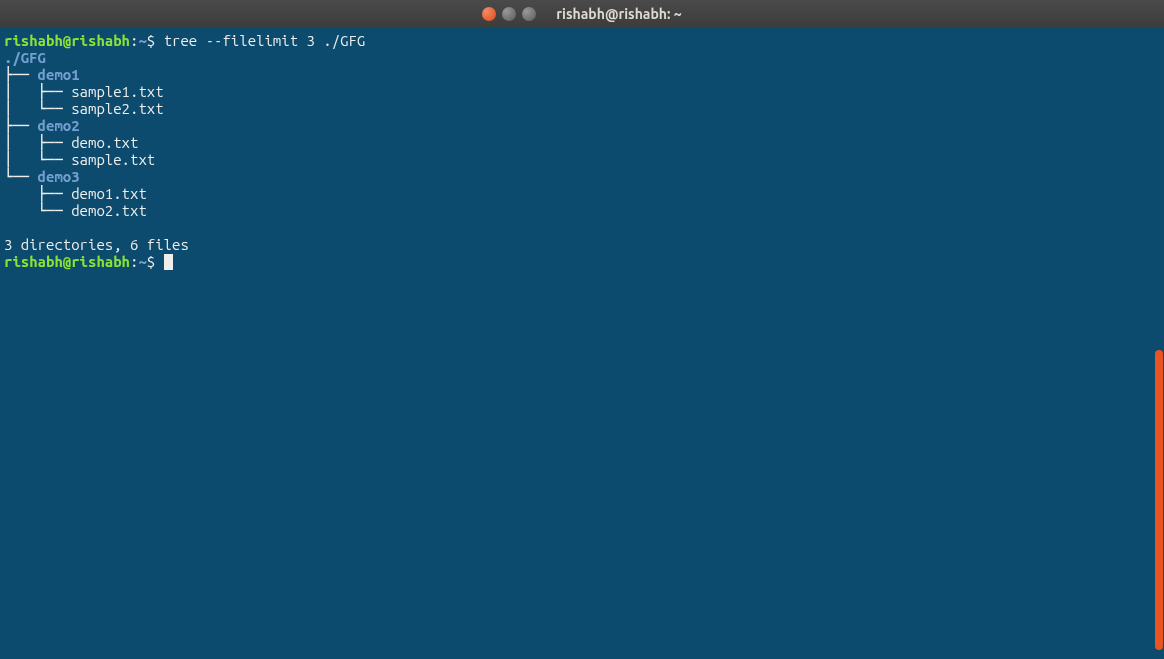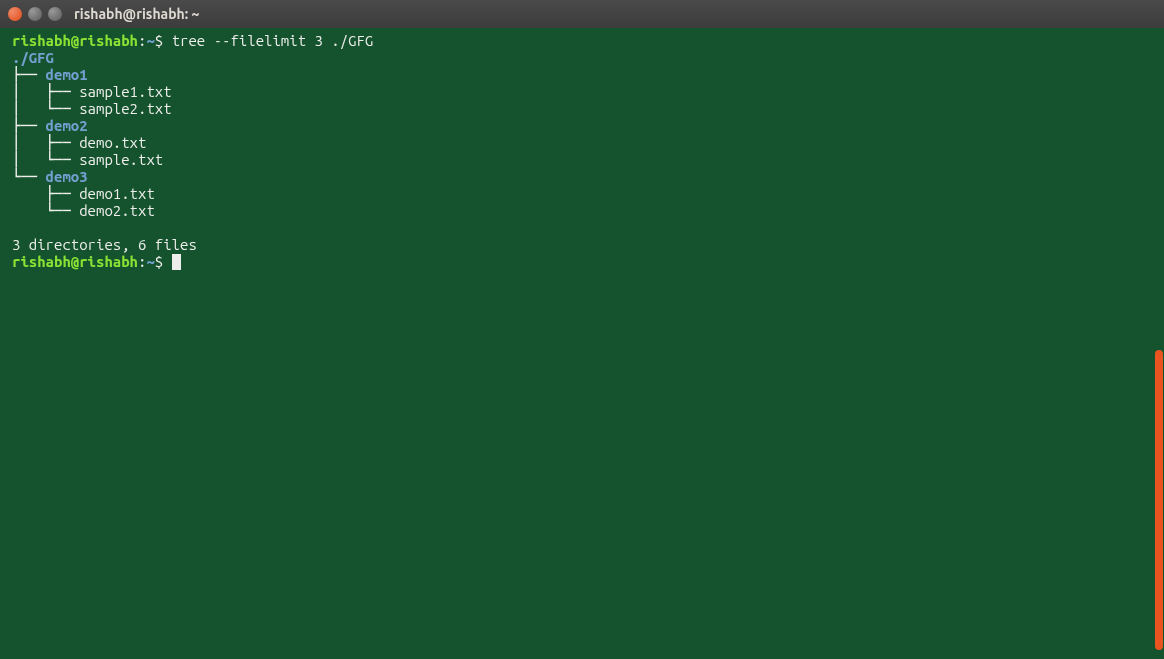--- a/index.html
+++ b/index.html
@@ -14,21 +14,22 @@
       height: 659px;
       overflow: hidden;
       position: relative;
     }
     .titlebar {
       background: linear-gradient(to bottom, #4a4a4a 0%, #3c3c3c 100%);
       height: 28px;
       display: flex;
       align-items: center;
       padding: 0 8px;
-      gap: 8px;
+      gap: 16px;
+      justify-content: center;
     }
     .window-controls {
       display: flex;
       gap: 6px;
       align-items: center;
     }
     .window-btn {
       width: 14px;
       height: 14px;
       border-radius: 50%;
@@ -48,23 +49,23 @@
       background: radial-gradient(circle at 30% 30%, #999, #5a5a5a);
     }
     .title {
       color: #dfdbd2;
       font-weight: bold;
       font-size: 14px;
       font-family: "Ubuntu", sans-serif;
       margin-left: 4px;
     }
     .terminal {
-      background: #14532d;
+      background: #0c4a6e;
       color: #eeeeec;
-      padding: 4px 12px;
+      padding: 4px 4px;
       font-size: 15px;
       line-height: 17px;
       height: calc(100% - 28px);
       white-space: pre;
       font-family: "Ubuntu Mono", "DejaVu Sans Mono", monospace;
     }
     .prompt-user {
       color: #8ae234;
       font-weight: bold;
     }

